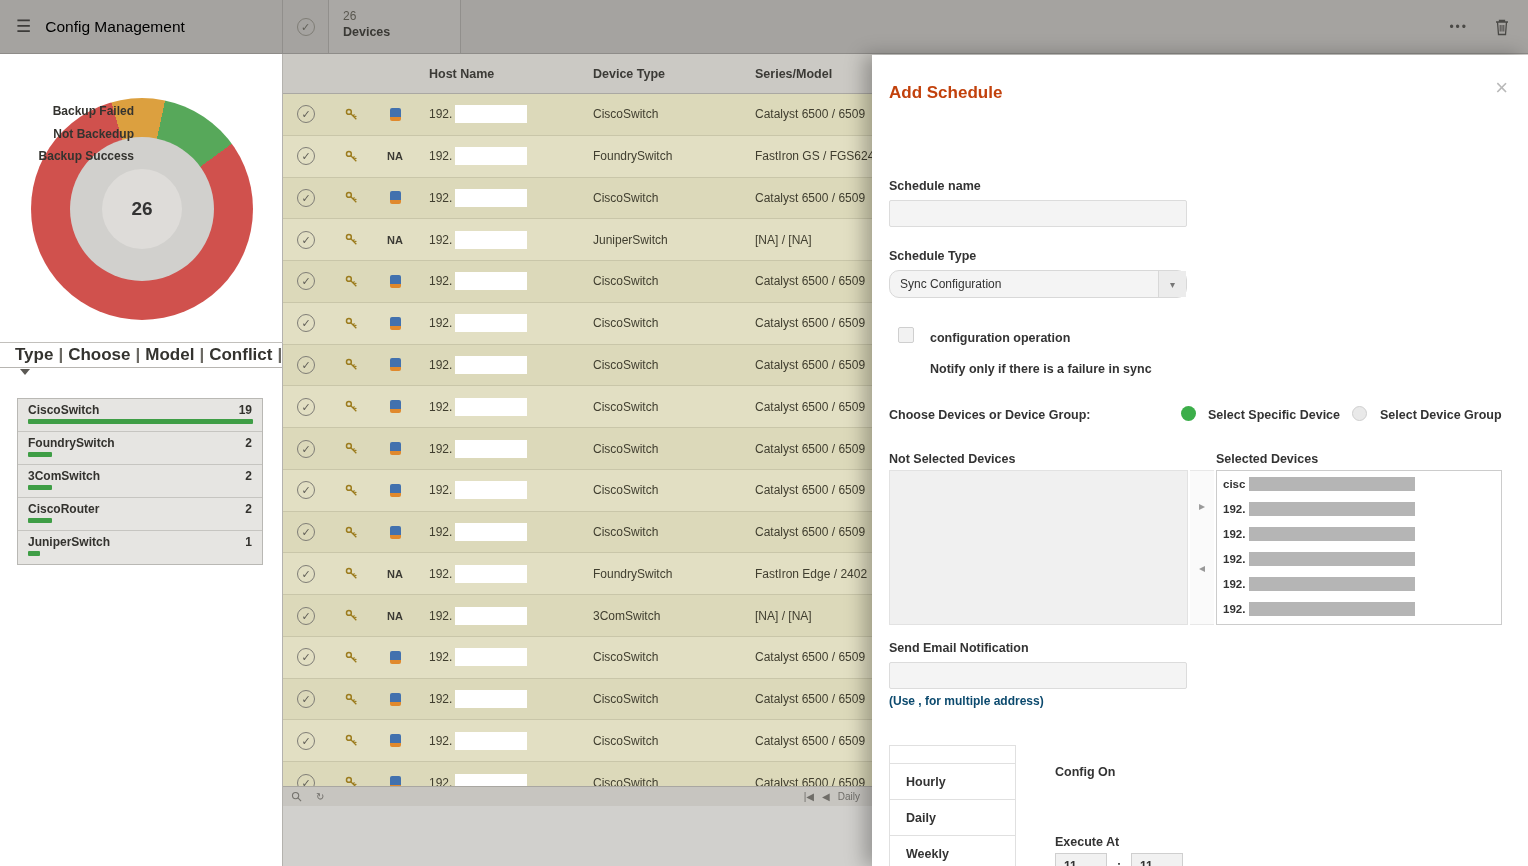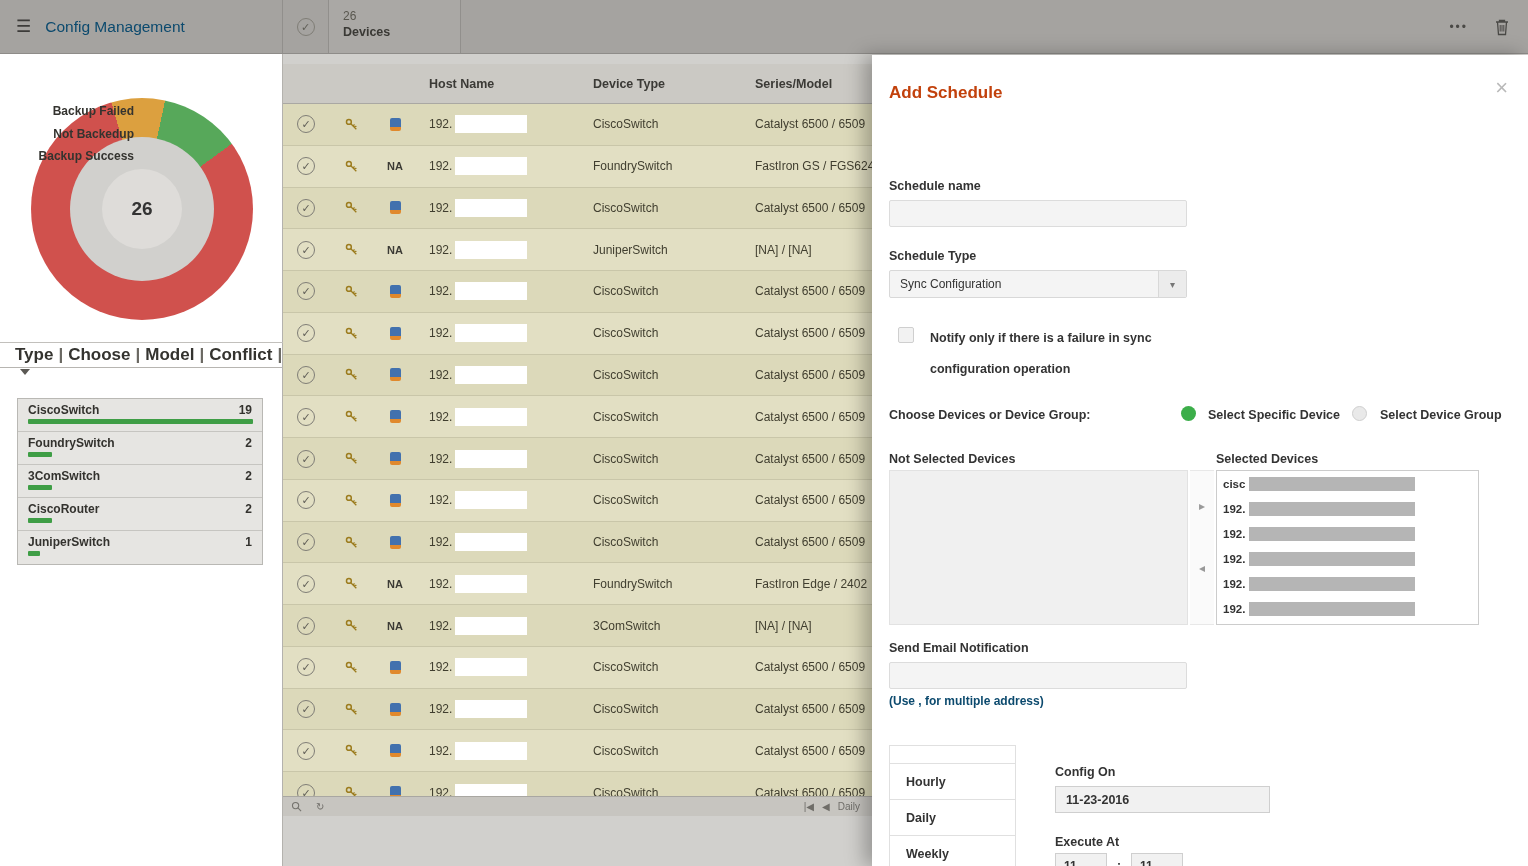--- a/index.html
+++ b/index.html
@@ -4,21 +4,21 @@
 <style>
   *{margin:0;padding:0;box-sizing:border-box}
   html,body{width:1528px;height:866px;overflow:hidden}
   body{font-family:"Liberation Sans",sans-serif;background:#888}
   .screen{position:relative;width:1528px;height:866px;overflow:hidden;background:#d1d0cd}
 
   
   .topbar{position:absolute;left:0;top:0;width:100%;height:54px;background:#a5a3a0;border-bottom:1px solid #8e8c89;display:flex;align-items:stretch}
   .tb-left{width:283px;display:flex;align-items:center;gap:14px;padding-left:16px;border-right:1px solid #918f8c;flex:none}
   .hamburger{font-size:17px;color:#3c3b39;cursor:pointer}
-  .tb-title{font-size:15.5px;color:#0c4a6e}
+  .tb-title{font-size:15.5px;color:#000000}
   .tb-checkcell{width:46px;flex:none;display:flex;align-items:center;justify-content:center;border-right:1px solid #918f8c}
   .ckc{display:inline-block;width:18px;height:18px;border:1px solid #7f7d76;border-radius:50%;font-size:11px;line-height:16px;text-align:center;color:#5f5d56}
   .tb-tab{width:132px;flex:none;border-right:1px solid #918f8c;background:#aaa8a5;padding:9px 0 0 14px;cursor:pointer}
   .tb-count{display:block;font-size:12px;color:#59574f}
   .tb-lab{display:block;font-size:12.5px;font-weight:bold;color:#3a3935;margin-top:2px}
   .tb-right{margin-left:auto;display:flex;align-items:center;gap:26px;padding-right:18px}
   .more{font-size:12px;letter-spacing:2px;color:#4a4946;cursor:pointer}
   .trashi{width:16px;height:18px;cursor:pointer}
 
   
@@ -34,21 +34,21 @@
   .side-tabs .sep{color:#6a6862}
   .marker{position:absolute;left:20px;top:315px;width:0;height:0;border-left:5px solid transparent;border-right:5px solid transparent;border-top:6px solid #5b5954}
   .dtpanel{position:absolute;left:17px;top:344px;width:246px;background:#e6e5e2;border:1px solid #b9b8b4}
   .dtrow{height:33px;padding:4px 10px 0;border-bottom:1px solid #c6c5c1}
   .dtrow:last-child{border-bottom:none}
   .dtl{display:flex;justify-content:space-between;align-items:center}
   .dtn,.dtc{font-size:12px;font-weight:bold;color:#33322e}
   .dtbar{height:5px;background:#3f9e46;margin-top:2px;border-radius:1px}
 
   
-  .tablewrap{position:absolute;left:283px;top:64px;width:589px;height:752px;overflow:hidden;background:#dcd9ba}
+  .tablewrap{position:absolute;left:283px;top:54px;width:589px;height:752px;overflow:hidden;background:#dcd9ba}
   .thead{height:40px;background:#cbc9c4;border-bottom:1px solid #aaa8a3;display:flex;align-items:center;font-size:12.5px;font-weight:bold;color:#3b3a36}
   .c{display:flex;align-items:center;white-space:nowrap;overflow:hidden}
   .c1{width:46px;flex:none;justify-content:center}
   .c2{width:44px;flex:none;justify-content:center}
   .c3{width:44px;flex:none;justify-content:center}
   .c4{width:160px;flex:none;padding-left:12px}
   .c5{width:172px;flex:none;padding-left:16px}
   .c6{flex:1;padding-left:6px}
   .trow{height:41.78px;display:flex;align-items:center;font-size:12px;color:#403e2f;border-bottom:1px solid #c9c6a9;background:#dcd9ba;cursor:pointer}
   .trow:nth-child(even){background:#e2dfc3}
@@ -61,34 +61,34 @@
   .pb-right{margin-left:auto;display:flex;align-items:center;gap:8px;padding-right:4px}
   .pb-right span{cursor:pointer}
   .magi{width:11px;height:11px;cursor:pointer}
 
   
   .modal{position:absolute;left:872px;top:55px;width:656px;height:811px;background:#fff;box-shadow:-8px 0 18px rgba(0,0,0,.28);overflow:hidden}
   .m-title{position:absolute;left:17px;top:28px;font-size:17px;font-weight:600;color:#c2410c}
   .m-close{position:absolute;right:20px;top:22px;font-size:22px;color:#b9b9b9;cursor:pointer;line-height:1}
   .m-label{position:absolute;font-size:12.5px;font-weight:bold;color:#333;white-space:nowrap}
   .m-input{position:absolute;width:298px;height:27px;background:#f4f4f4;border:1px solid #dcdcdc;border-radius:2px;padding-left:8px;font-family:"Liberation Sans",sans-serif;font-size:12px;color:#333}
-  .m-select{position:absolute;left:17px;top:215px;width:298px;height:28px;background:#f4f4f4;border:1px solid #d8d8d8;border-radius:2px;display:flex;align-items:center;cursor:pointer}
+  .m-select{position:absolute;left:17px;top:215px;width:298px;height:28px;background:#f4f4f4;border:1px solid #d8d8d8;border-radius:10px;display:flex;align-items:center;cursor:pointer}
   .m-select .val{flex:1;padding-left:10px;font-size:12px;color:#333}
   .m-select .car{width:28px;height:100%;border-left:1px solid #d8d8d8;background:#ececec;display:flex;align-items:center;justify-content:center;font-size:10px;color:#777}
   .m-check{position:absolute;left:26px;top:272px;width:16px;height:16px;background:#f2f2f2;border:1px solid #cfcfcf;border-radius:2px;cursor:pointer}
   .m-notify{position:absolute;left:58px;top:268px;font-size:12.5px;font-weight:600;color:#333;line-height:31px}
   .radio{position:absolute;width:15px;height:15px;border-radius:50%;cursor:pointer}
   .radio.on{background:#3cae4a}
   .radio.off{background:#e9e9e9;border:1px solid #cfcfcf}
   .m-listL{position:absolute;left:17px;top:415px;width:299px;height:155px;background:#f0f0f0;border:1px solid #e2e2e2}
   .m-arrows{position:absolute;left:318px;top:415px;width:24px;height:155px;border-top:1px solid #e8e8e8;border-bottom:1px solid #e8e8e8;display:flex;flex-direction:column;align-items:center;background:#fafafa}
   .m-arrows span{color:#999;font-size:12px;cursor:pointer}
   .ar1{margin-top:28px}
   .ar2{margin-top:48px}
-  .m-listR{position:absolute;left:344px;top:415px;width:263px;height:155px;background:#fff;border:1px solid #ccc;overflow:hidden}
+  .m-listR{position:absolute;left:344px;top:415px;width:286px;height:155px;background:#fff;border:1px solid #ccc;overflow:hidden}
   .selrow{height:25px;display:flex;align-items:center;padding-left:6px;cursor:pointer}
   .selp{font-size:11.5px;font-weight:bold;color:#333}
   .selbar{width:166px;height:14px;background:#b5b5b5;margin-left:4px}
   .m-hint{position:absolute;left:17px;top:639px;font-size:12px;font-weight:bold;color:#0c4a6e}
   .m-freq{position:absolute;left:17px;top:690px;width:127px;background:#fff}
   .freq-blank{height:19px;border:1px solid #e0e0e0;border-bottom:none;background:#fff}
   .freq-tab{height:37px;border:1px solid #e0e0e0;margin-top:-1px;display:flex;align-items:center;padding-left:16px;font-size:12.5px;font-weight:bold;color:#333;cursor:pointer;background:#fff}
   .m-date{position:absolute;left:183px;top:731px;width:215px;height:27px;background:#f1f1f1;border:1px solid #cfcfcf;display:flex;align-items:center;padding-left:10px;font-size:12.5px;font-weight:bold;color:#333;cursor:pointer}
   .m-time{position:absolute;left:183px;top:798px;display:flex;align-items:center;gap:10px}
   .m-timebox{width:52px;height:26px;background:#f1f1f1;border:1px solid #cfcfcf;display:flex;align-items:center;padding-left:8px;font-size:12px;font-weight:bold;color:#333;cursor:pointer}
@@ -577,22 +577,22 @@
     <input class="m-input" style="left: 17px; top: 145px;">
 
     <div class="m-label" style="left:17px;top:194px">Schedule Type</div>
     <div class="m-select">
       <span class="val">Sync Configuration</span>
       <span class="car">▾</span>
     </div>
 
     <div class="m-check"></div>
     <div class="m-notify">
+      <div>configuration operation</div>
       <div>Notify only if there is a failure in sync</div>
-      <div>configuration operation</div>
     </div>
 
     <div class="m-label" style="left:17px;top:353px">Choose Devices or Device Group:</div>
     <div class="radio on" style="left:309px;top:351px"></div>
     <div class="m-label" style="left:336px;top:353px">Select Specific Device</div>
     <div class="radio off" style="left:480px;top:351px"></div>
     <div class="m-label" style="left:508px;top:353px">Select Device Group</div>
 
     <div class="m-label" style="left:17px;top:397px">Not Selected Devices</div>
     <div class="m-label" style="left:344px;top:397px">Selected Devices</div>
@@ -633,21 +633,20 @@
     <div class="m-hint">(Use , for multiple address)</div>
 
     <div class="m-freq">
       <div class="freq-blank"></div>
     <div class="freq-tab">Hourly</div>
         <div class="freq-tab">Daily</div>
         <div class="freq-tab">Weekly</div>
       </div>
 
     <div class="m-label" style="left:183px;top:710px">Config On</div>
-    <div class="m-date">11-23-2016</div>
     <div class="m-label" style="left:183px;top:780px">Execute At</div>
     <div class="m-time">
       <div class="m-timebox">11</div>
       <span class="m-colon">:</span>
       <div class="m-timebox">11</div>
     </div>
   </div>
 
 </div>
 

